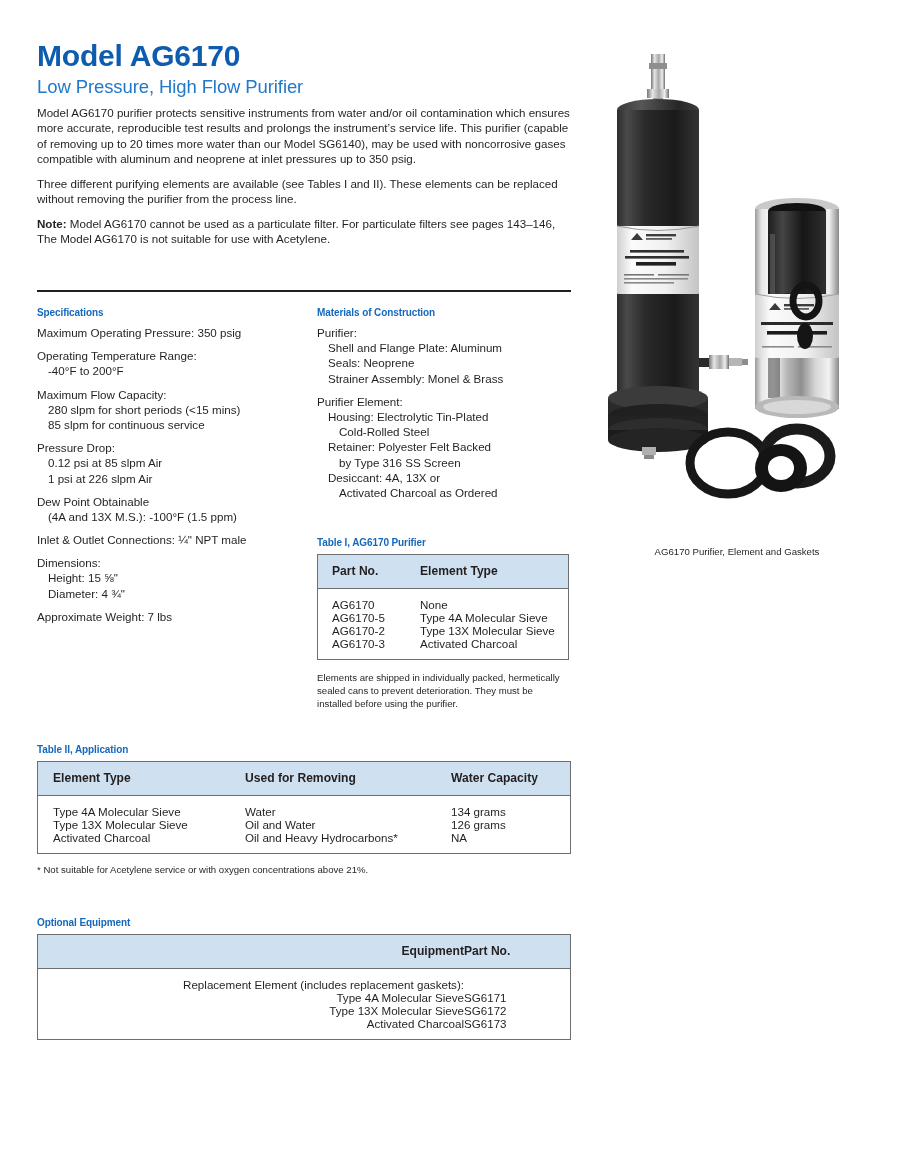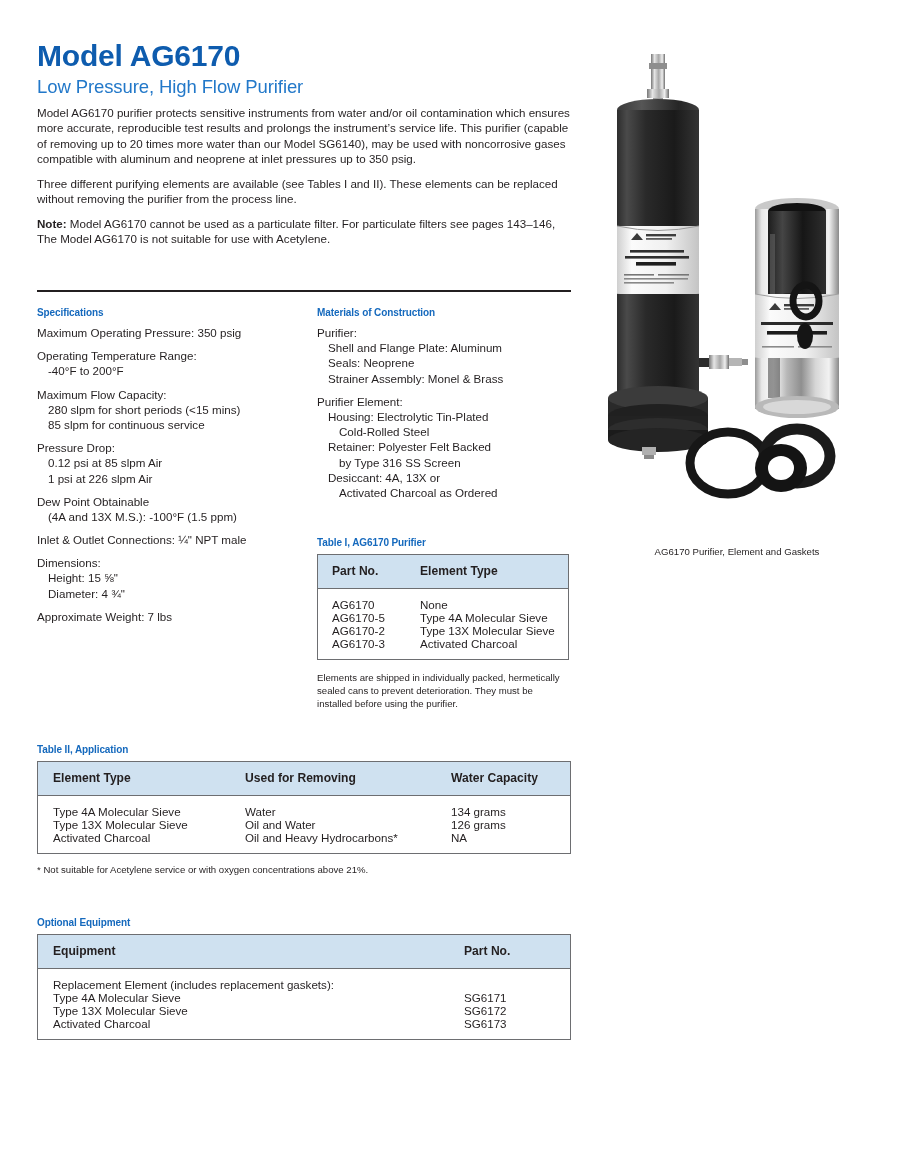--- a/index.html
+++ b/index.html
@@ -160,21 +160,21 @@
   .table2-note { margin-top: 9px; }
 
   
   .table3-wrap {
     position: absolute;
     left: 37px;
     top: 917px;
     width: 589px;
   }
   .table3 { width: 534px; }
-  .table3 .c1 { padding-left: 15px !important; }
+  .table3 .c1 { padding-left: 15px !important; text-align: right; }
   .table3 .c2 { width: 106px; }
 
   
   .photo {
     position: absolute;
     left: 592px;
     top: 48px;
     width: 290px;
     height: 480px;
   }

